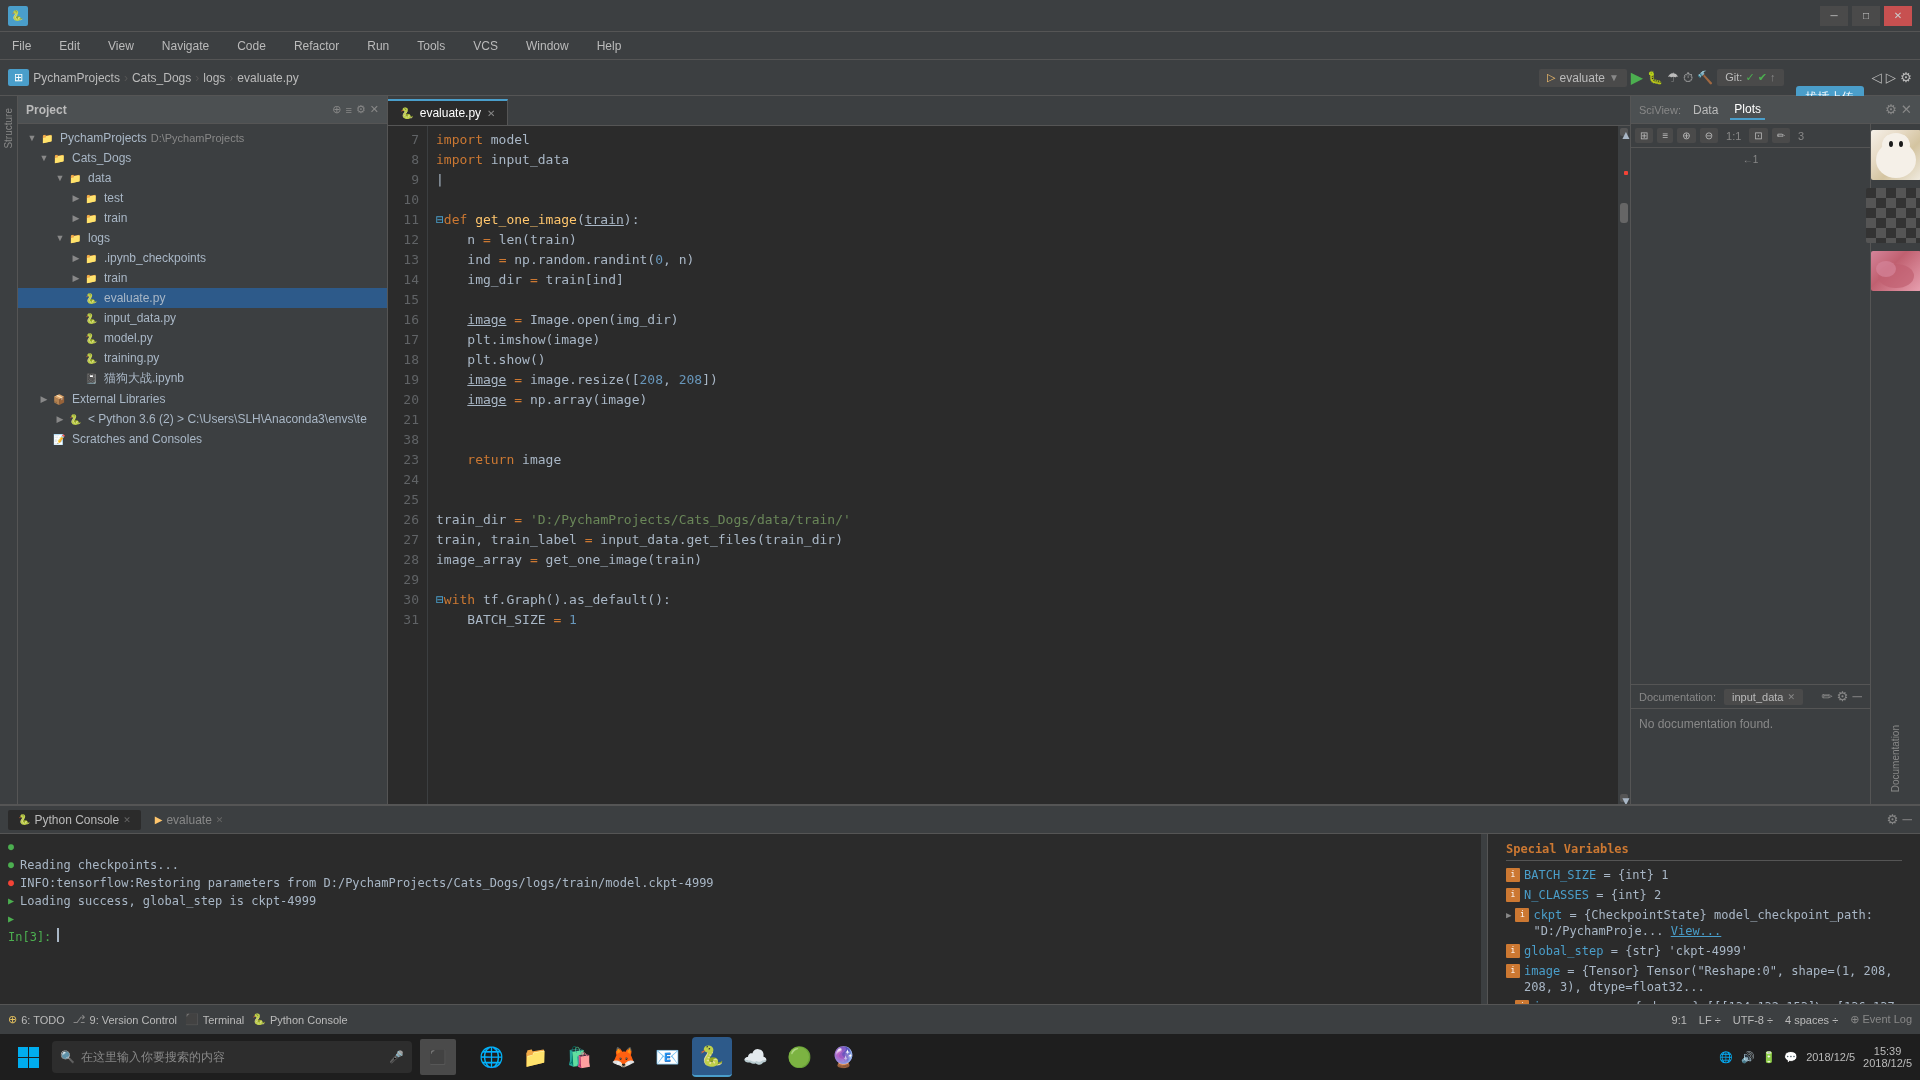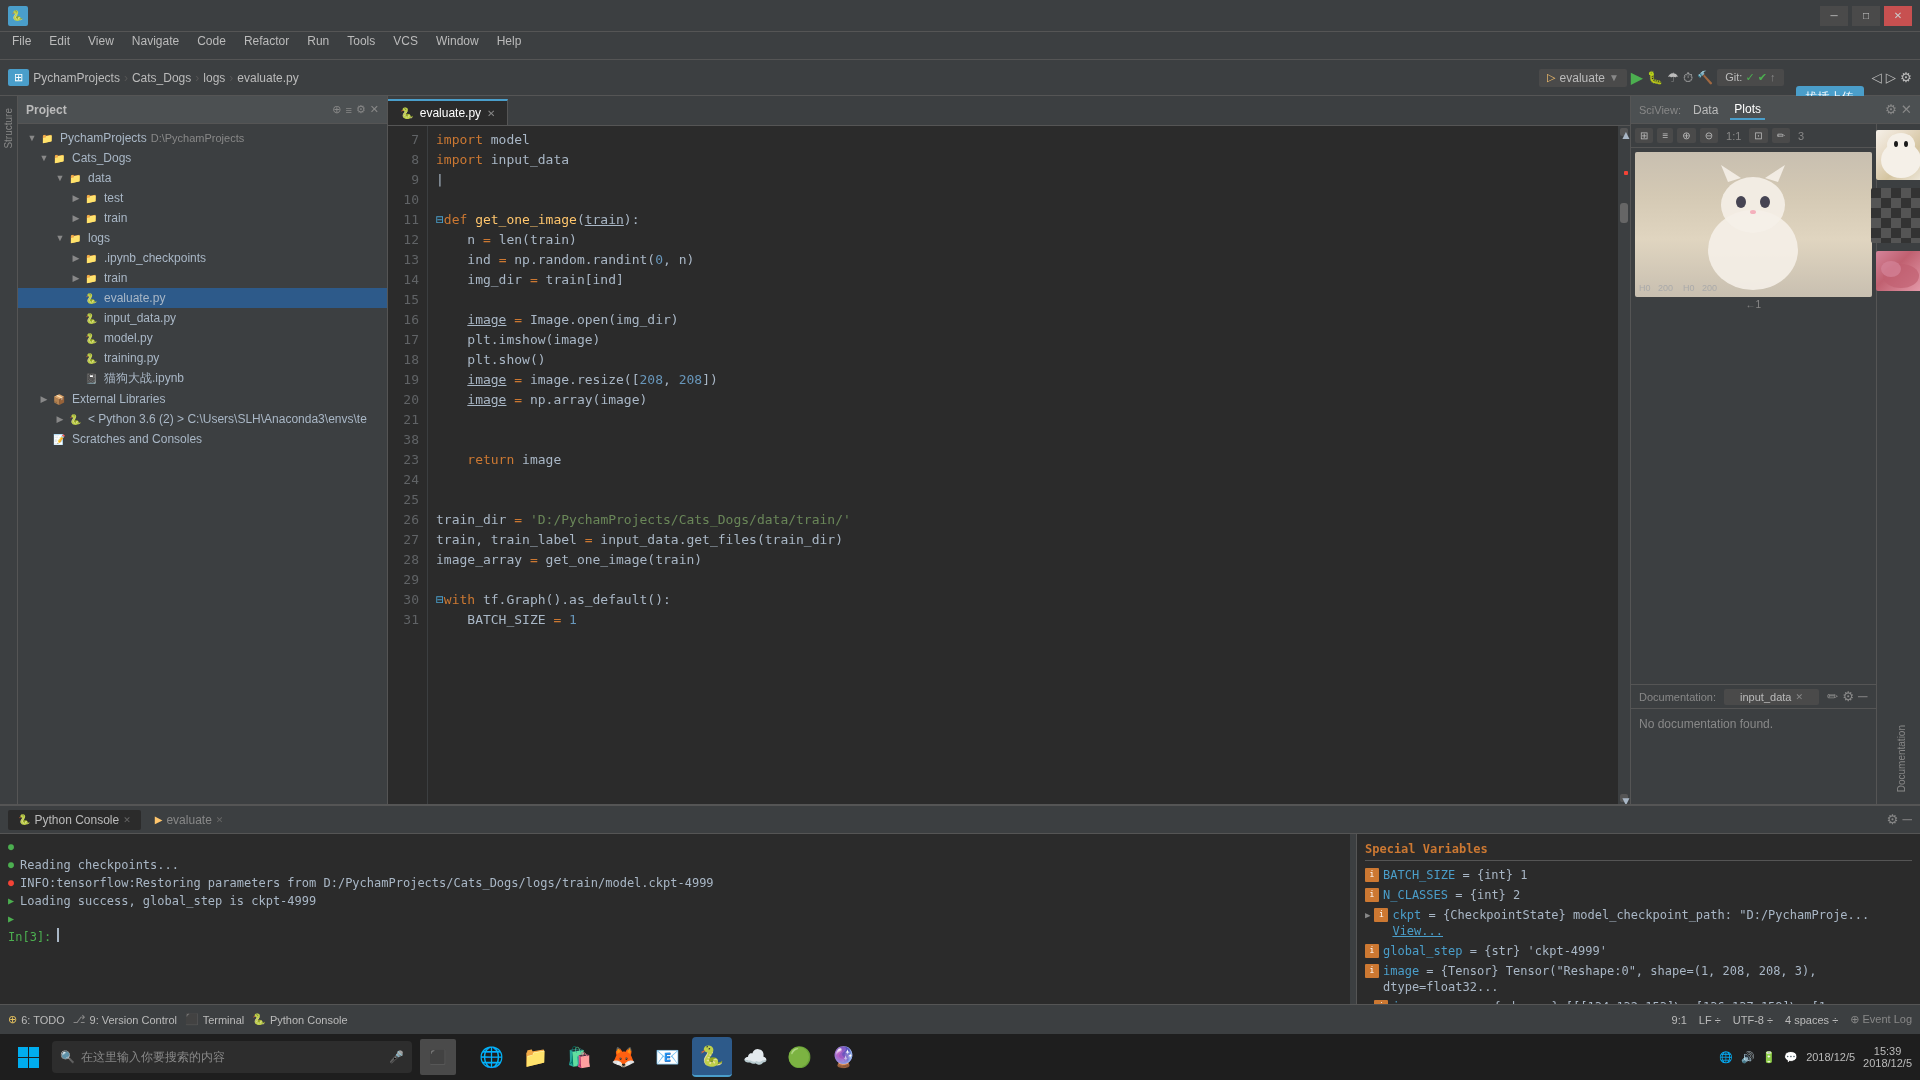--- a/index.html
+++ b/index.html
@@ -20,23 +20,24 @@
     #titlebar .win-controls { display: flex; gap: 4px; margin-left: auto; }
     #titlebar .win-btn { width: 28px; height: 20px; background: #4a4a4a; border: none; color: #ccc; cursor: pointer; display: flex; align-items: center; justify-content: center; font-size: 10px; }
     #titlebar .win-btn.close { background: #c75050; }
     #titlebar .app-icon { width: 20px; height: 20px; margin-right: 8px; background: #4a9eca; border-radius: 2px; display: flex; align-items: center; justify-content: center; color: white; font-size: 10px; }
 
     
     #menubar {
       height: 28px;
       background: #3c3f41;
       display: flex;
+      align-items: center;
       padding: 0 4px;
       border-bottom: 1px solid #555;
-      gap: 2px;
+      gap: 12px;
     }
     .menu-item { padding: 2px 8px; color: #bbb; cursor: pointer; font-size: 12px; border-radius: 2px; }
 
     
     #toolbar {
       height: 36px;
       background: #3c3f41;
       display: flex;
       align-items: center;
       padding: 0 8px;
@@ -205,21 +206,21 @@
       background: #3c3f41;
     }
     #doc-header {
       height: 24px;
       display: flex;
       align-items: center;
       padding: 0 8px;
       gap: 8px;
       border-bottom: 1px solid #555;
     }
-    .doc-tab { font-size: 11px; color: #bbb; padding: 2px 16px; border-radius: 2px; background: #4a4a4a; cursor: pointer; display: flex; align-items: center; gap: 4px; }
+    .doc-tab { font-size: 11px; color: #bbb; padding: 2px 8px; border-radius: 2px; background: #4a4a4a; cursor: pointer; display: flex; align-items: center; gap: 4px; }
     #doc-content { padding: 8px; font-size: 12px; color: #888; }
 
     
     #bottom-panel {
       height: 200px;
       background: #2b2b2b;
       border-top: 2px solid #555;
       display: flex;
       flex-direction: column;
     }
@@ -252,23 +253,23 @@
       font-size: 12px;
       overflow-y: auto;
       line-height: 18px;
     }
     .console-line { display: flex; align-items: flex-start; gap: 6px; }
     .console-icon-green { color: #4caf50; font-size: 10px; }
     .console-icon-red { color: #f44336; font-size: 10px; }
     .console-text { color: #a9b7c6; }
     .console-prompt { color: #4caf50; }
     #bottom-right {
-      width: 564px;
+      width: 433px;
       border-left: 1px solid #555;
-      padding: 4px 8px;
+      padding: 4px 18px;
       font-family: 'Consolas', monospace;
       font-size: 12px;
       overflow-y: auto;
     }
     #bottom-right-header { display: flex; align-items: center; padding: 4px 0; border-bottom: 1px solid #555; margin-bottom: 4px; }
     .var-section-title { color: #cc7832; font-weight: bold; font-size: 12px; }
     .var-item { display: flex; align-items: flex-start; padding: 2px 0; gap: 4px; color: #a9b7c6; font-size: 12px; line-height: 16px; }
     .var-icon { width: 14px; height: 14px; background: #cc7832; border-radius: 1px; display: inline-flex; align-items: center; justify-content: center; color: white; font-size: 8px; flex-shrink: 0; margin-top: 1px; }
     .var-arrow { color: #888; cursor: pointer; font-size: 9px; }
     .var-link { color: #4a9eca; cursor: pointer; text-decoration: underline; }
@@ -603,38 +604,20 @@
           <button class="sv-btn">≡</button>
           <button class="sv-btn">⊕</button>
           <button class="sv-btn">⊖</button>
           <span style="color:#888;font-size:11px;margin:0 4px;">1:1</span>
           <button class="sv-btn">⊡</button>
           <button class="sv-btn">✏</button>
           <span style="color:#888;font-size:11px;margin:0 4px;">3</span>
         </div>
 
         <div style="padding:4px;flex:1;">
-          <div style="width:100%;height:145px;background:#555;border-radius:2px;position:relative;overflow:hidden;display:flex;align-items:center;justify-content:center;">
-
-            <div style="position:absolute;inset:0;background:linear-gradient(180deg, #c8bfb0 0%, #d4c9b4 30%, #e0d5c0 60%, #c8bfb0 100%);"></div>
-
-            <svg width="100" height="130" style="position:absolute;">
-              <ellipse cx="50" cy="90" rx="45" ry="40" fill="#f5f0e8" opacity="0.9"></ellipse>
-              <ellipse cx="50" cy="45" rx="32" ry="28" fill="#f5f0e8" opacity="0.9"></ellipse>
-
-              <polygon points="25,22 18,5 38,18" fill="#f5f0e8" opacity="0.9"></polygon>
-              <polygon points="75,22 82,5 62,18" fill="#f5f0e8" opacity="0.9"></polygon>
-
-              <ellipse cx="38" cy="42" rx="5" ry="6" fill="#1a1a2e" opacity="0.8"></ellipse>
-              <ellipse cx="62" cy="42" rx="5" ry="6" fill="#1a1a2e" opacity="0.8"></ellipse>
-              <ellipse cx="50" cy="52" rx="3" ry="2" fill="#f4a0b0" opacity="0.8"></ellipse>
-            </svg>
-
-            <div style="position:absolute;bottom:4px;left:4px;color:#aaa;font-size:9px;">H0&nbsp;&nbsp;&nbsp;200&nbsp;&nbsp;&nbsp;&nbsp;H0&nbsp;&nbsp;&nbsp;200</div>
-          </div>
           <div style="text-align:center;color:#888;font-size:10px;margin-top:2px;">←1</div>
         </div>
 
         <div id="doc-panel">
           <div id="doc-header">
             <span style="color:#888;font-size:11px;">Documentation:</span>
             <div class="doc-tab">
               <span>input_data</span>
               <span style="color:#888;font-size:9px;cursor:pointer;">✕</span>
             </div>

